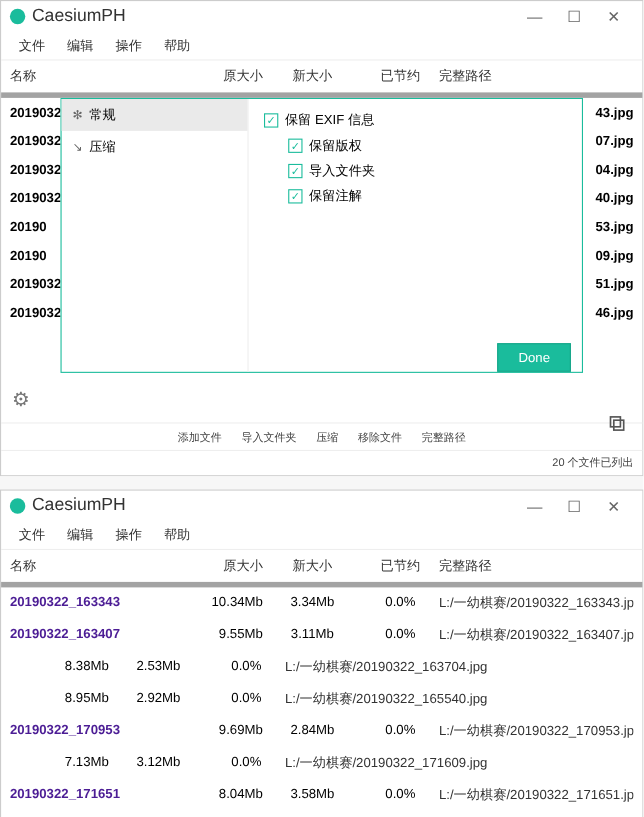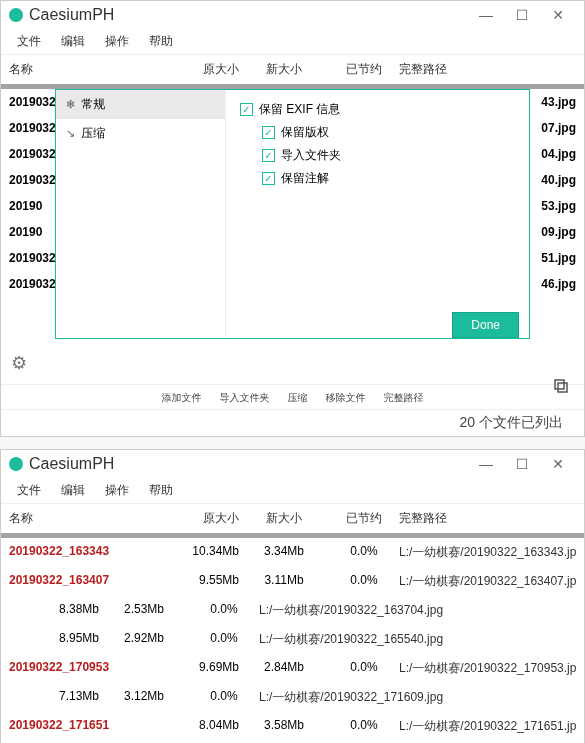--- a/index.html
+++ b/index.html
@@ -16,21 +16,21 @@
 
 .headers { display: flex; padding: 6px 8px; font-size: 12px; color: #333; border-bottom: 5px solid #a3a3a3; }
 .col-name { width: 140px; }
 .col-orig { width: 90px; text-align: right; }
 .col-new { width: 90px; text-align: center; }
 .col-save { width: 70px; text-align: center; }
 .col-path { flex: 1; }
 
 .filelist { font-size: 12px; }
 .filerow { display: flex; padding: 6px 8px; }
-.filerow .col-name { font-weight: bold; color: #b91c1c; }
+.filerow .col-name { font-weight: bold; color: #4c1d95; }
 .filerow .col-path { color: #333; white-space: nowrap; overflow: hidden; }
 
 
 .window1-body { position: relative; height: 295px; }
 .partial-rows { position: absolute; top: 0; left: 0; right: 0; }
 .partial-row { display: flex; justify-content: space-between; padding: 6px 8px; font-size: 12px; font-weight: bold; }
 .dialog { position: absolute; top: 0; left: 54px; width: 475px; height: 250px; background: #fff; border: 1px solid #1abc9c; display: flex; }
 .dialog-side { width: 170px; border-right: 1px solid #eee; }
 .side-item { display: flex; align-items: center; gap: 6px; font-size: 12px; padding: 6px 10px; cursor: pointer; }
 .side-item.active { background: #eaeaea; }
@@ -40,21 +40,21 @@
 .chk-row.indent { padding-left: 22px; }
 .chk { width: 13px; height: 13px; border: 1px solid #888; display: inline-flex; align-items: center; justify-content: center; font-size: 10px; }
 .chk.checked { border-color: #1abc9c; color: #1abc9c; }
 .done-btn { position: absolute; bottom: 0; right: 10px; background: #1abc9c; color: #fff; font-size: 12px; padding: 5px 18px; border: 1px solid #17a589; cursor: pointer; }
 
 .toolbar { display: flex; align-items: flex-end; justify-content: center; gap: 18px; padding: 6px 0 4px; border-top: 1px solid #eee; position: relative; }
 .toolbtn { display: flex; flex-direction: column; font-size: 10px; color: #444; cursor: pointer; gap: 2px; }
 .gear { position: absolute; left: 10px; bottom: 10px; font-size: 18px; color: #777; cursor: pointer; }
 .copy-icon { position: absolute; right: 14px; bottom: 10px; cursor: pointer; }
 
-.statusbar { font-size: 14px; color: #444; padding: 4px 21px; border-top: 1px solid #eee; display: flex; }
+.statusbar { font-size: 10px; color: #444; padding: 4px 8px; border-top: 1px solid #eee; display: flex; }
 .statusbar .right { margin-left: auto; }
 
 .gap { height: 12px; background: #f7f7f7; }
 </style>
 </head>
 <body>
 
 <div class="window">
   <div class="titlebar">
     <div class="logo"></div>

